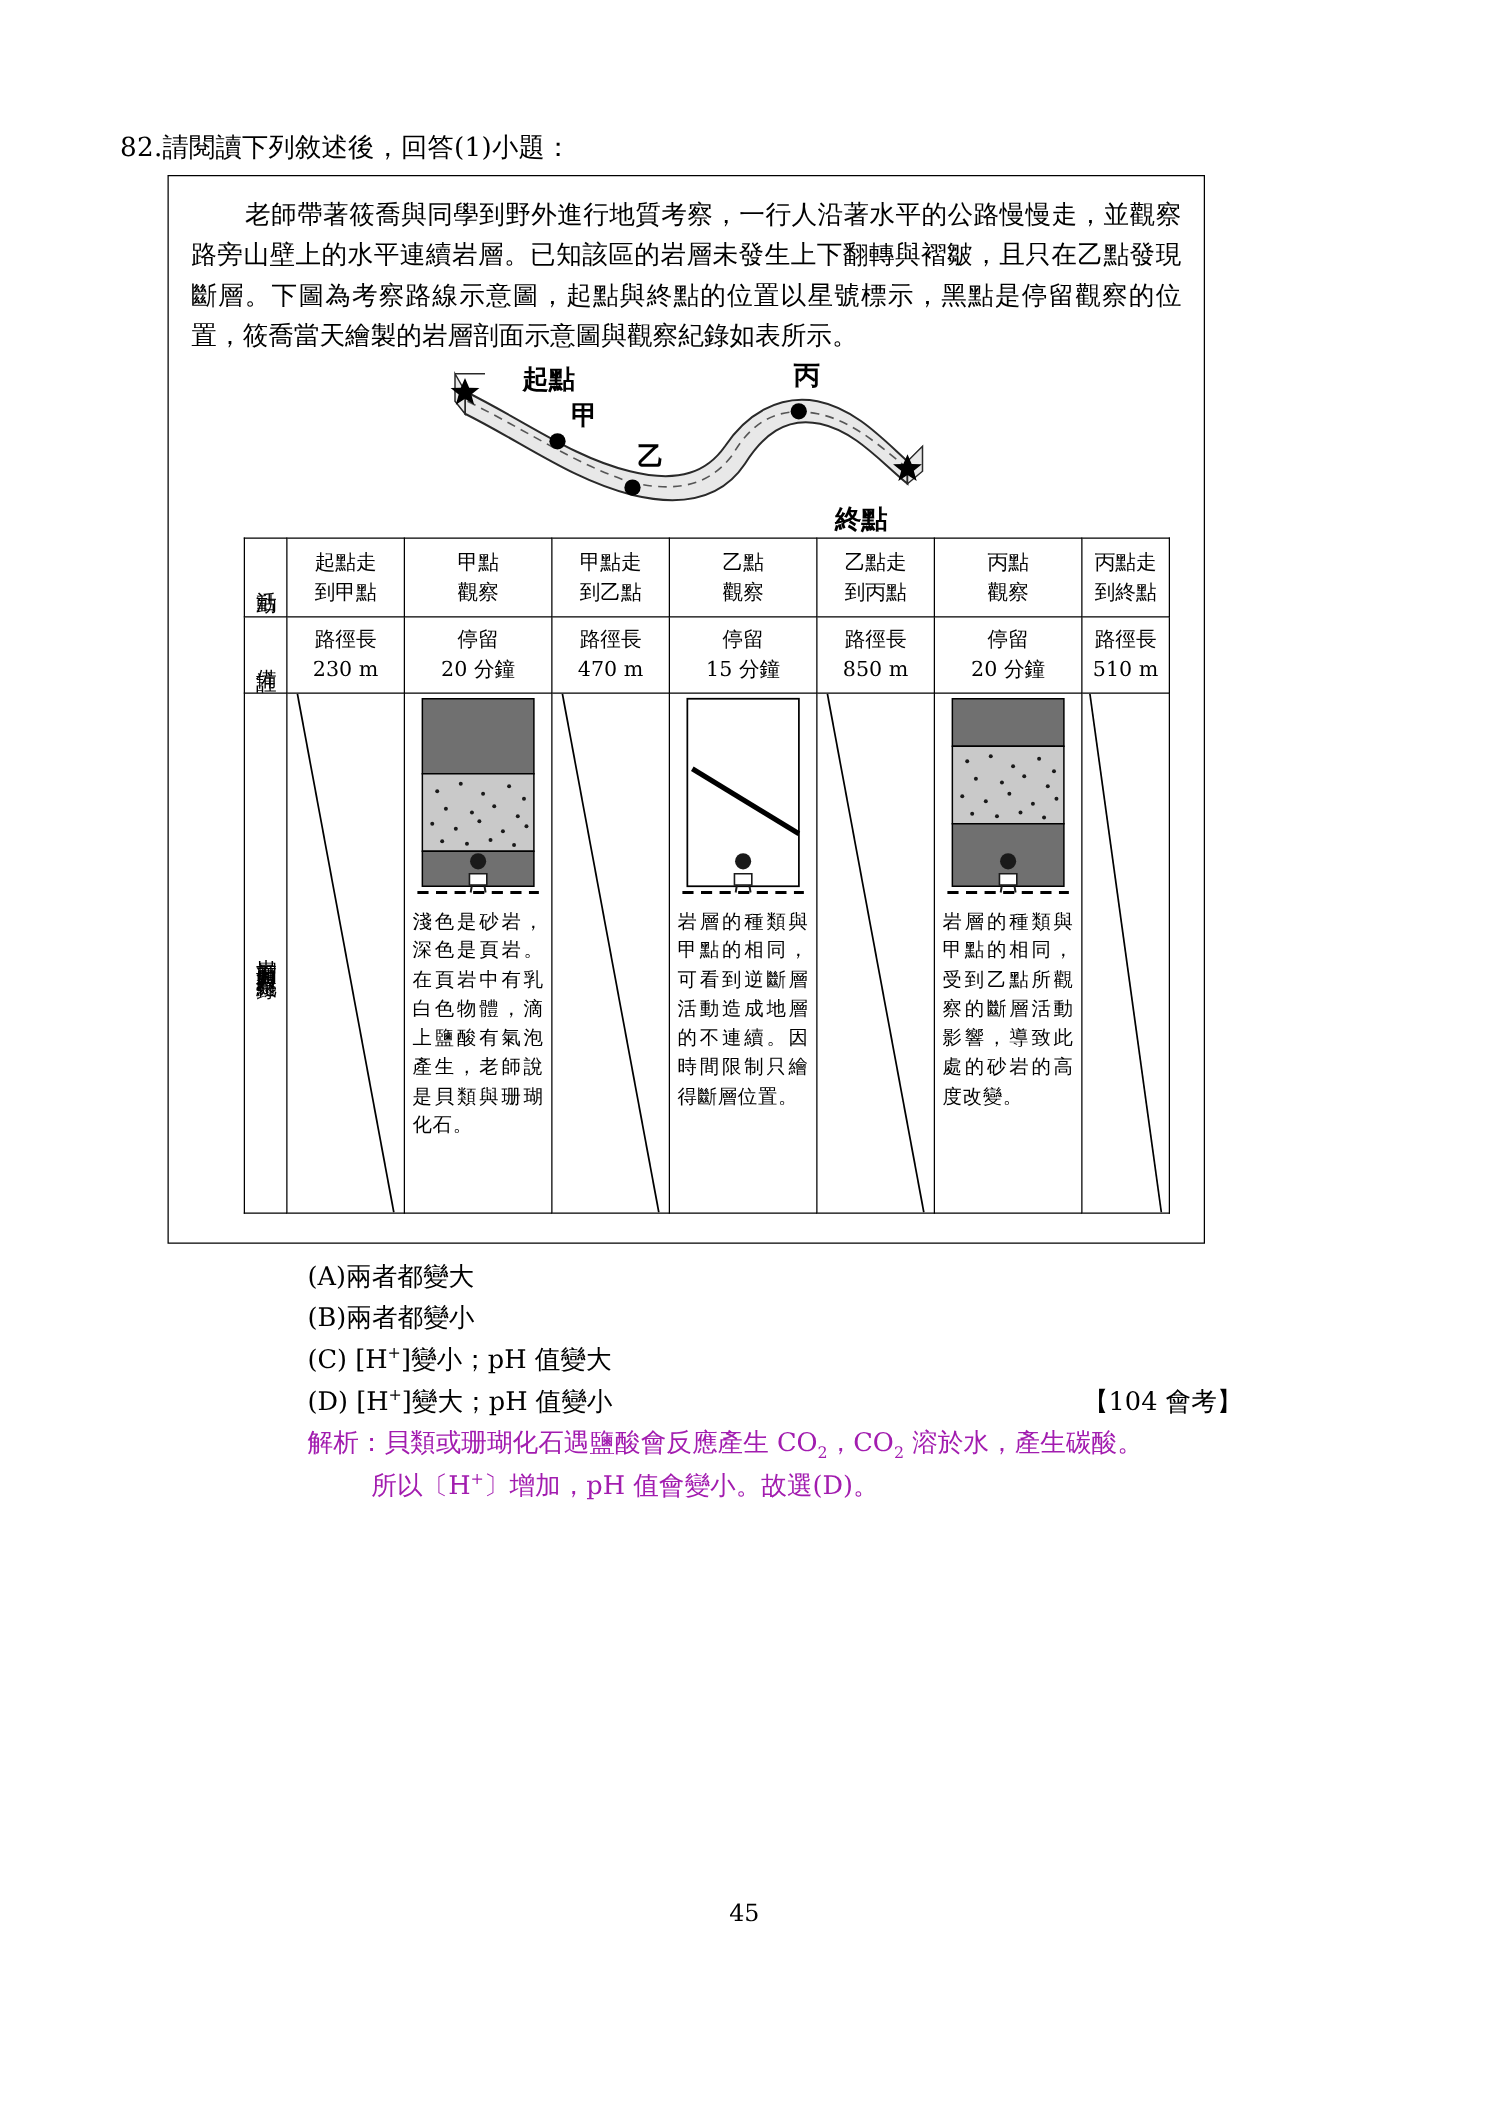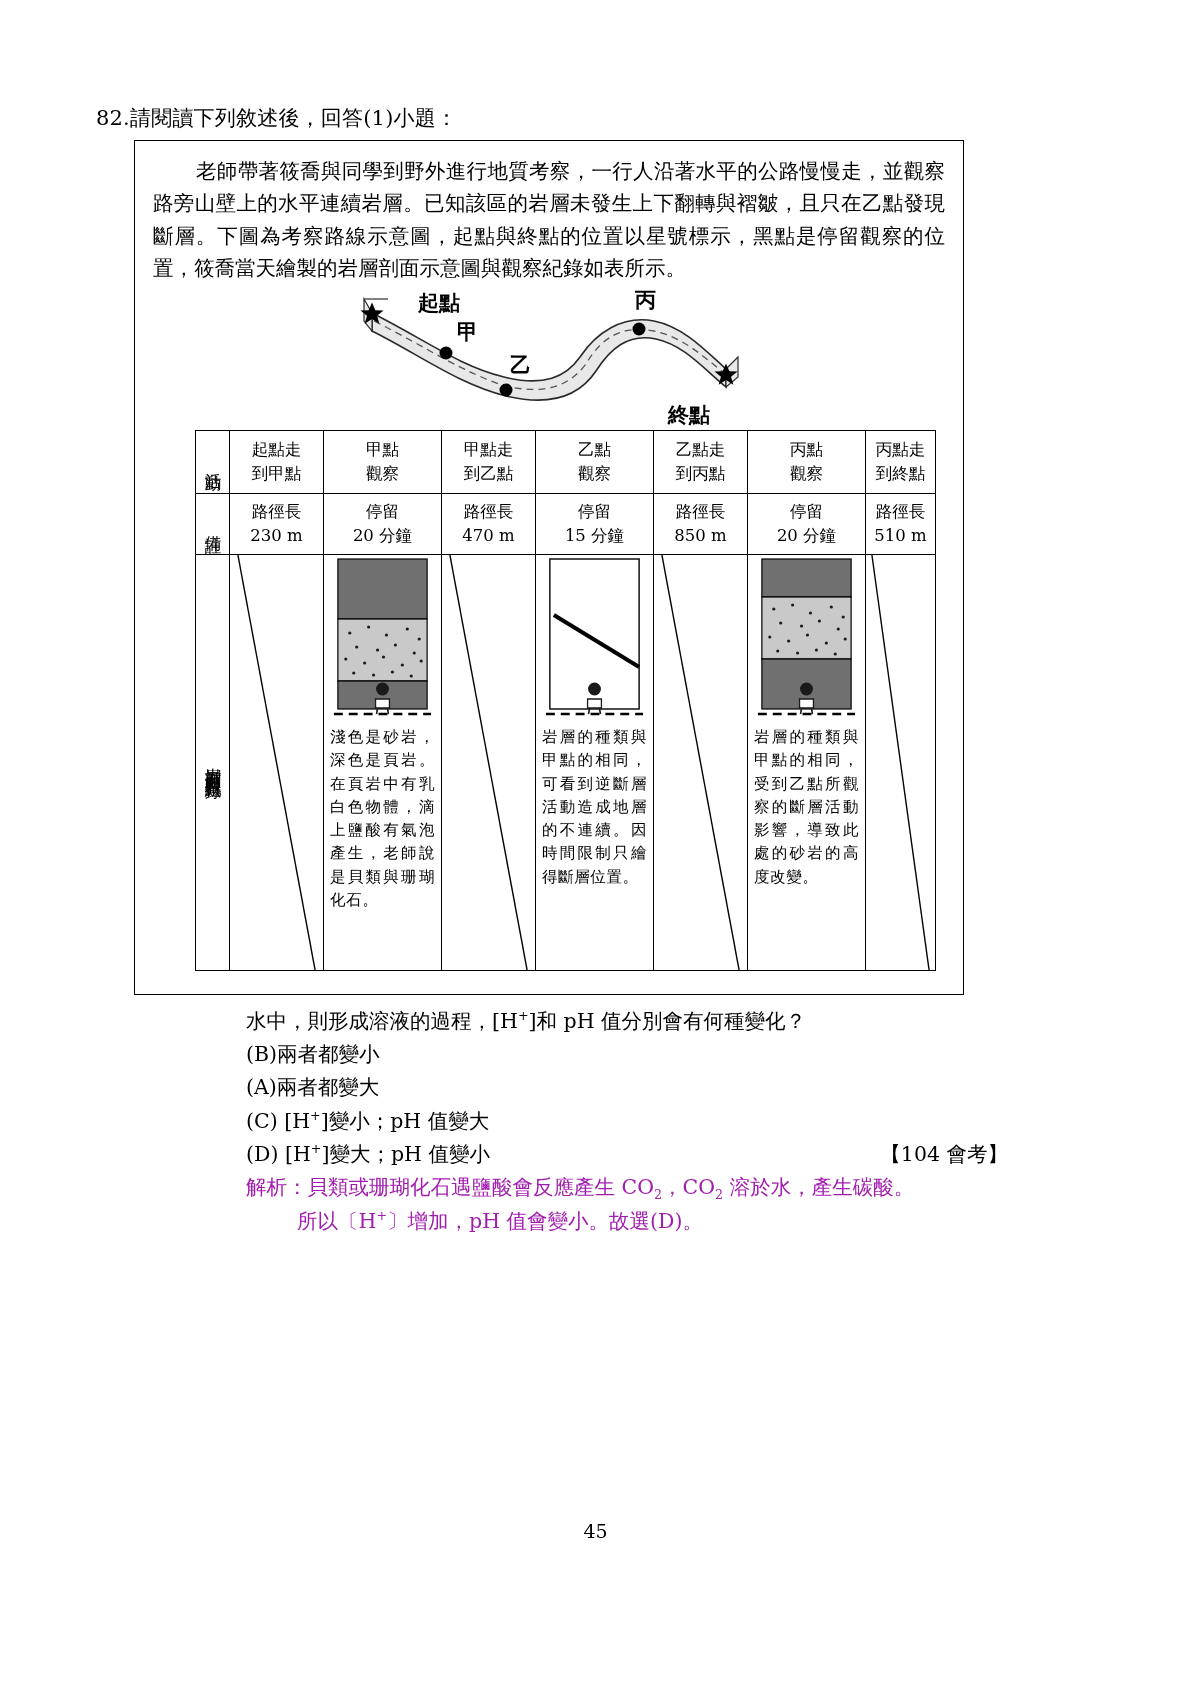--- a/index.html
+++ b/index.html
@@ -127,21 +127,21 @@
     width: 870px;
     font-size: 20.5px;
     line-height: 1.62;
   }
   .ans-line1 { white-space: nowrap; }
   .ans-letter { color: #e00000; font-weight: bold; padding: 0 10px; }
   .indent { margin-left: 104px; }
   .choice { margin-left: 104px; }
   .source {
     float: right;
-    margin-right: 4px;
+    margin-right: 18px;
   }
   .explain {
     color: #a21caf;
     margin-left: 104px;
     line-height: 1.6;
   }
   .explain-2 { margin-left: 155px; }
   sup { font-size: 0.62em; vertical-align: super; }
   sub { font-size: 0.62em; vertical-align: sub; }
 
@@ -410,29 +410,26 @@
               <line x1="6" y1="0" x2="64" y2="415" stroke="#000" stroke-width="1.4"></line>
             </svg>
           </div>
         </td>
       </tr>
     </tbody>
       </table>
   </div>
 
   <div class="ans-block">
-    <div class="indent">
-      <span>水中，則形成溶液的過程，[H</span><sup>+</sup><span>]和 pH 值分別會有何種變化？</span>
-    </div>
-
+
+    <div class="choice">
+      <span>(A)</span><span>兩者都變大</span>
+    </div>
     <div class="choice">
       <span>(B)</span><span>兩者都變小</span>
-    </div>
-    <div class="choice">
-      <span>(A)</span><span>兩者都變大</span>
     </div>
     <div class="choice">
       <span>(C) [H</span><sup>+</sup><span>]變小；pH 值變大</span>
     </div>
     <div class="choice">
       <span class="source">【104 會考】</span>
       <span>(D) [H</span><sup>+</sup><span>]變大；pH 值變小</span>
     </div>
 
     <div class="explain">

